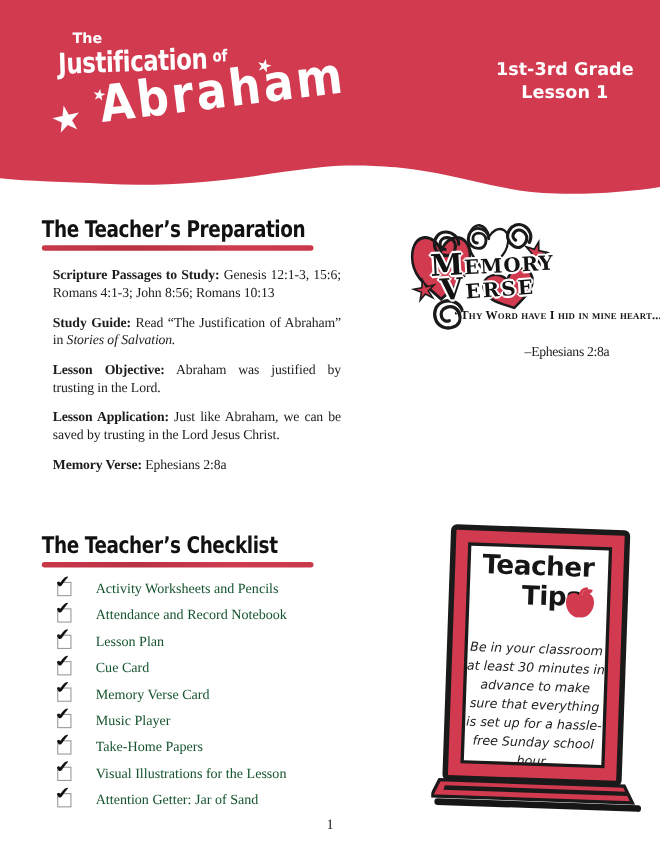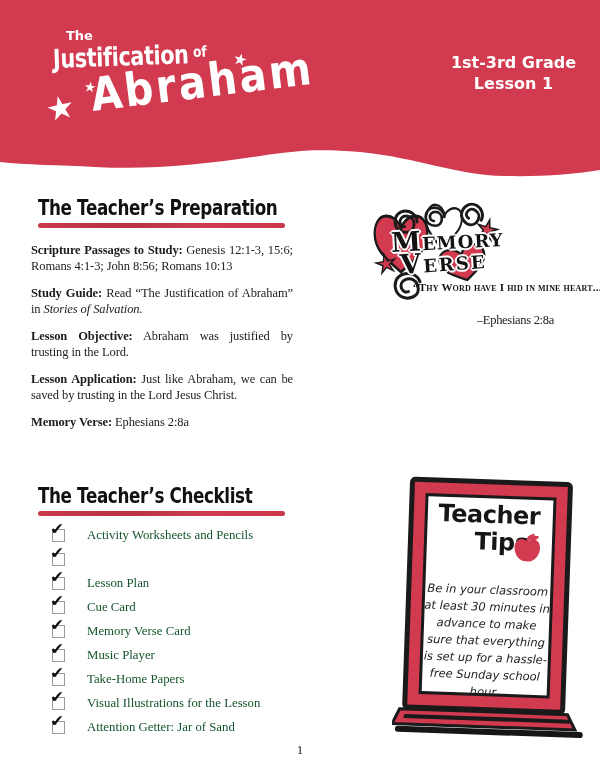--- a/index.html
+++ b/index.html
@@ -84,21 +84,21 @@
 <div class="abs star star-of2">★</div>
 
 <div class="abs hdr grade-box">
   <div>1st-3rd Grade</div>
   <div>Lesson 1</div>
 </div>
 
 <div class="abs sec-head" style="top:196px;left:38px;">The Teacher’s Preparation</div>
 <div class="abs brush" style="top:223px;left:38px;width:247px;"></div>
 
-<div class="abs prep-body" style="top:242px;left:31px;">
+<div class="abs prep-body" style="top:242px;left:48px;">
   <p><span class="lbl">Scripture Passages to Study:</span><span> Genesis 12:1-3, 15:6; Romans 4:1-3; John 8:56; Romans 10:13</span></p>
   <p><span class="lbl">Study Guide:</span><span> Read “The Justification of Abraham” in </span><span class="ital">Stories of Salvation.</span></p>
   <p><span class="lbl">Lesson Objective:</span><span> Abraham was justified by trusting in the Lord.</span></p>
   <p><span class="lbl">Lesson Application:</span><span> Just like Abraham, we can be saved by trusting in the Lord Jesus Christ.</span></p>
   <p><span class="lbl">Memory Verse:</span><span> Ephesians 2:8a</span></p>
 </div>
 
 <svg class="abs" style="top:196px;left:362px;" width="232" height="110" viewBox="0 0 232 110">
   <defs>
     <path id="heart" d="M50,28 C40,4 4,2 3,34 C2,60 28,74 50,90 C72,74 98,60 97,34 C96,2 60,4 50,28 Z"></path>
@@ -137,20 +137,21 @@
   <div class="chk-row">
     <span class="chk-box">
         <span class="chk-mark">✔</span>
       </span>
     <span class="chk-label">Activity Worksheets and Pencils</span>
   </div>
   <div class="chk-row">
     <span class="chk-box">
         <span class="chk-mark">✔</span>
       </span>
+    <span class="chk-label">Attendance and Record Notebook</span>
   </div>
   <div class="chk-row">
     <span class="chk-box">
         <span class="chk-mark">✔</span>
       </span>
     <span class="chk-label">Lesson Plan</span>
   </div>
   <div class="chk-row">
     <span class="chk-box">
         <span class="chk-mark">✔</span>

